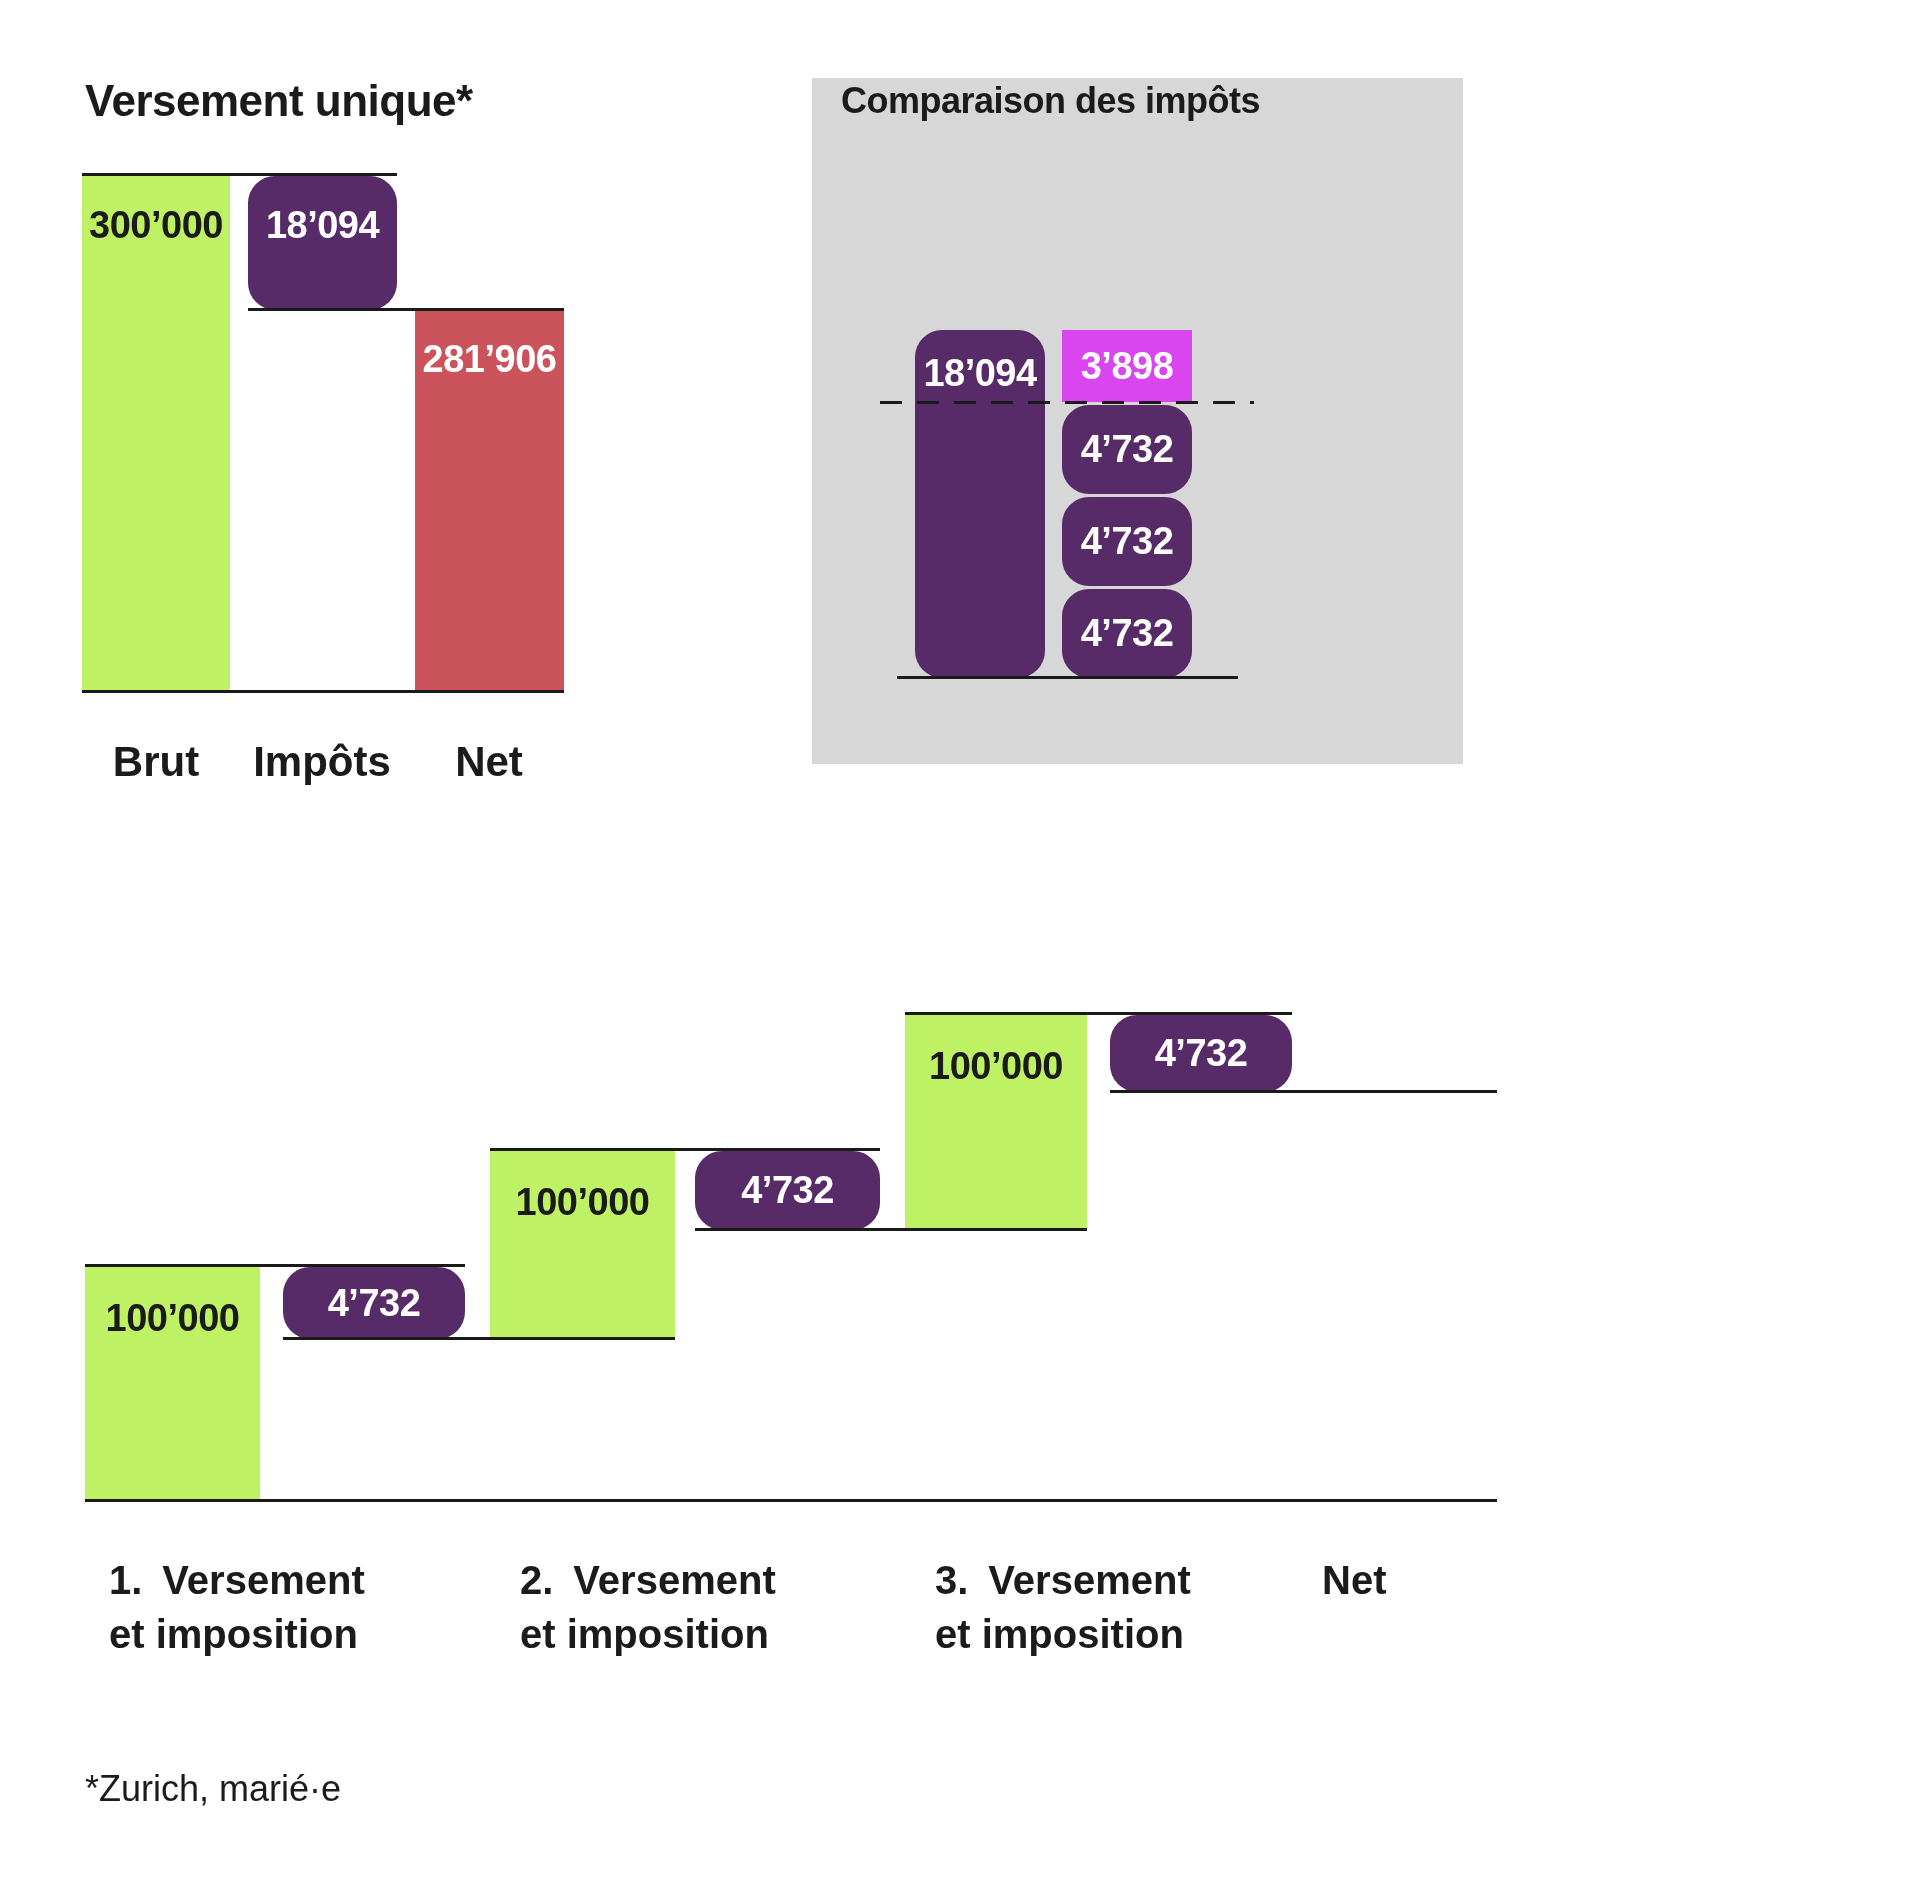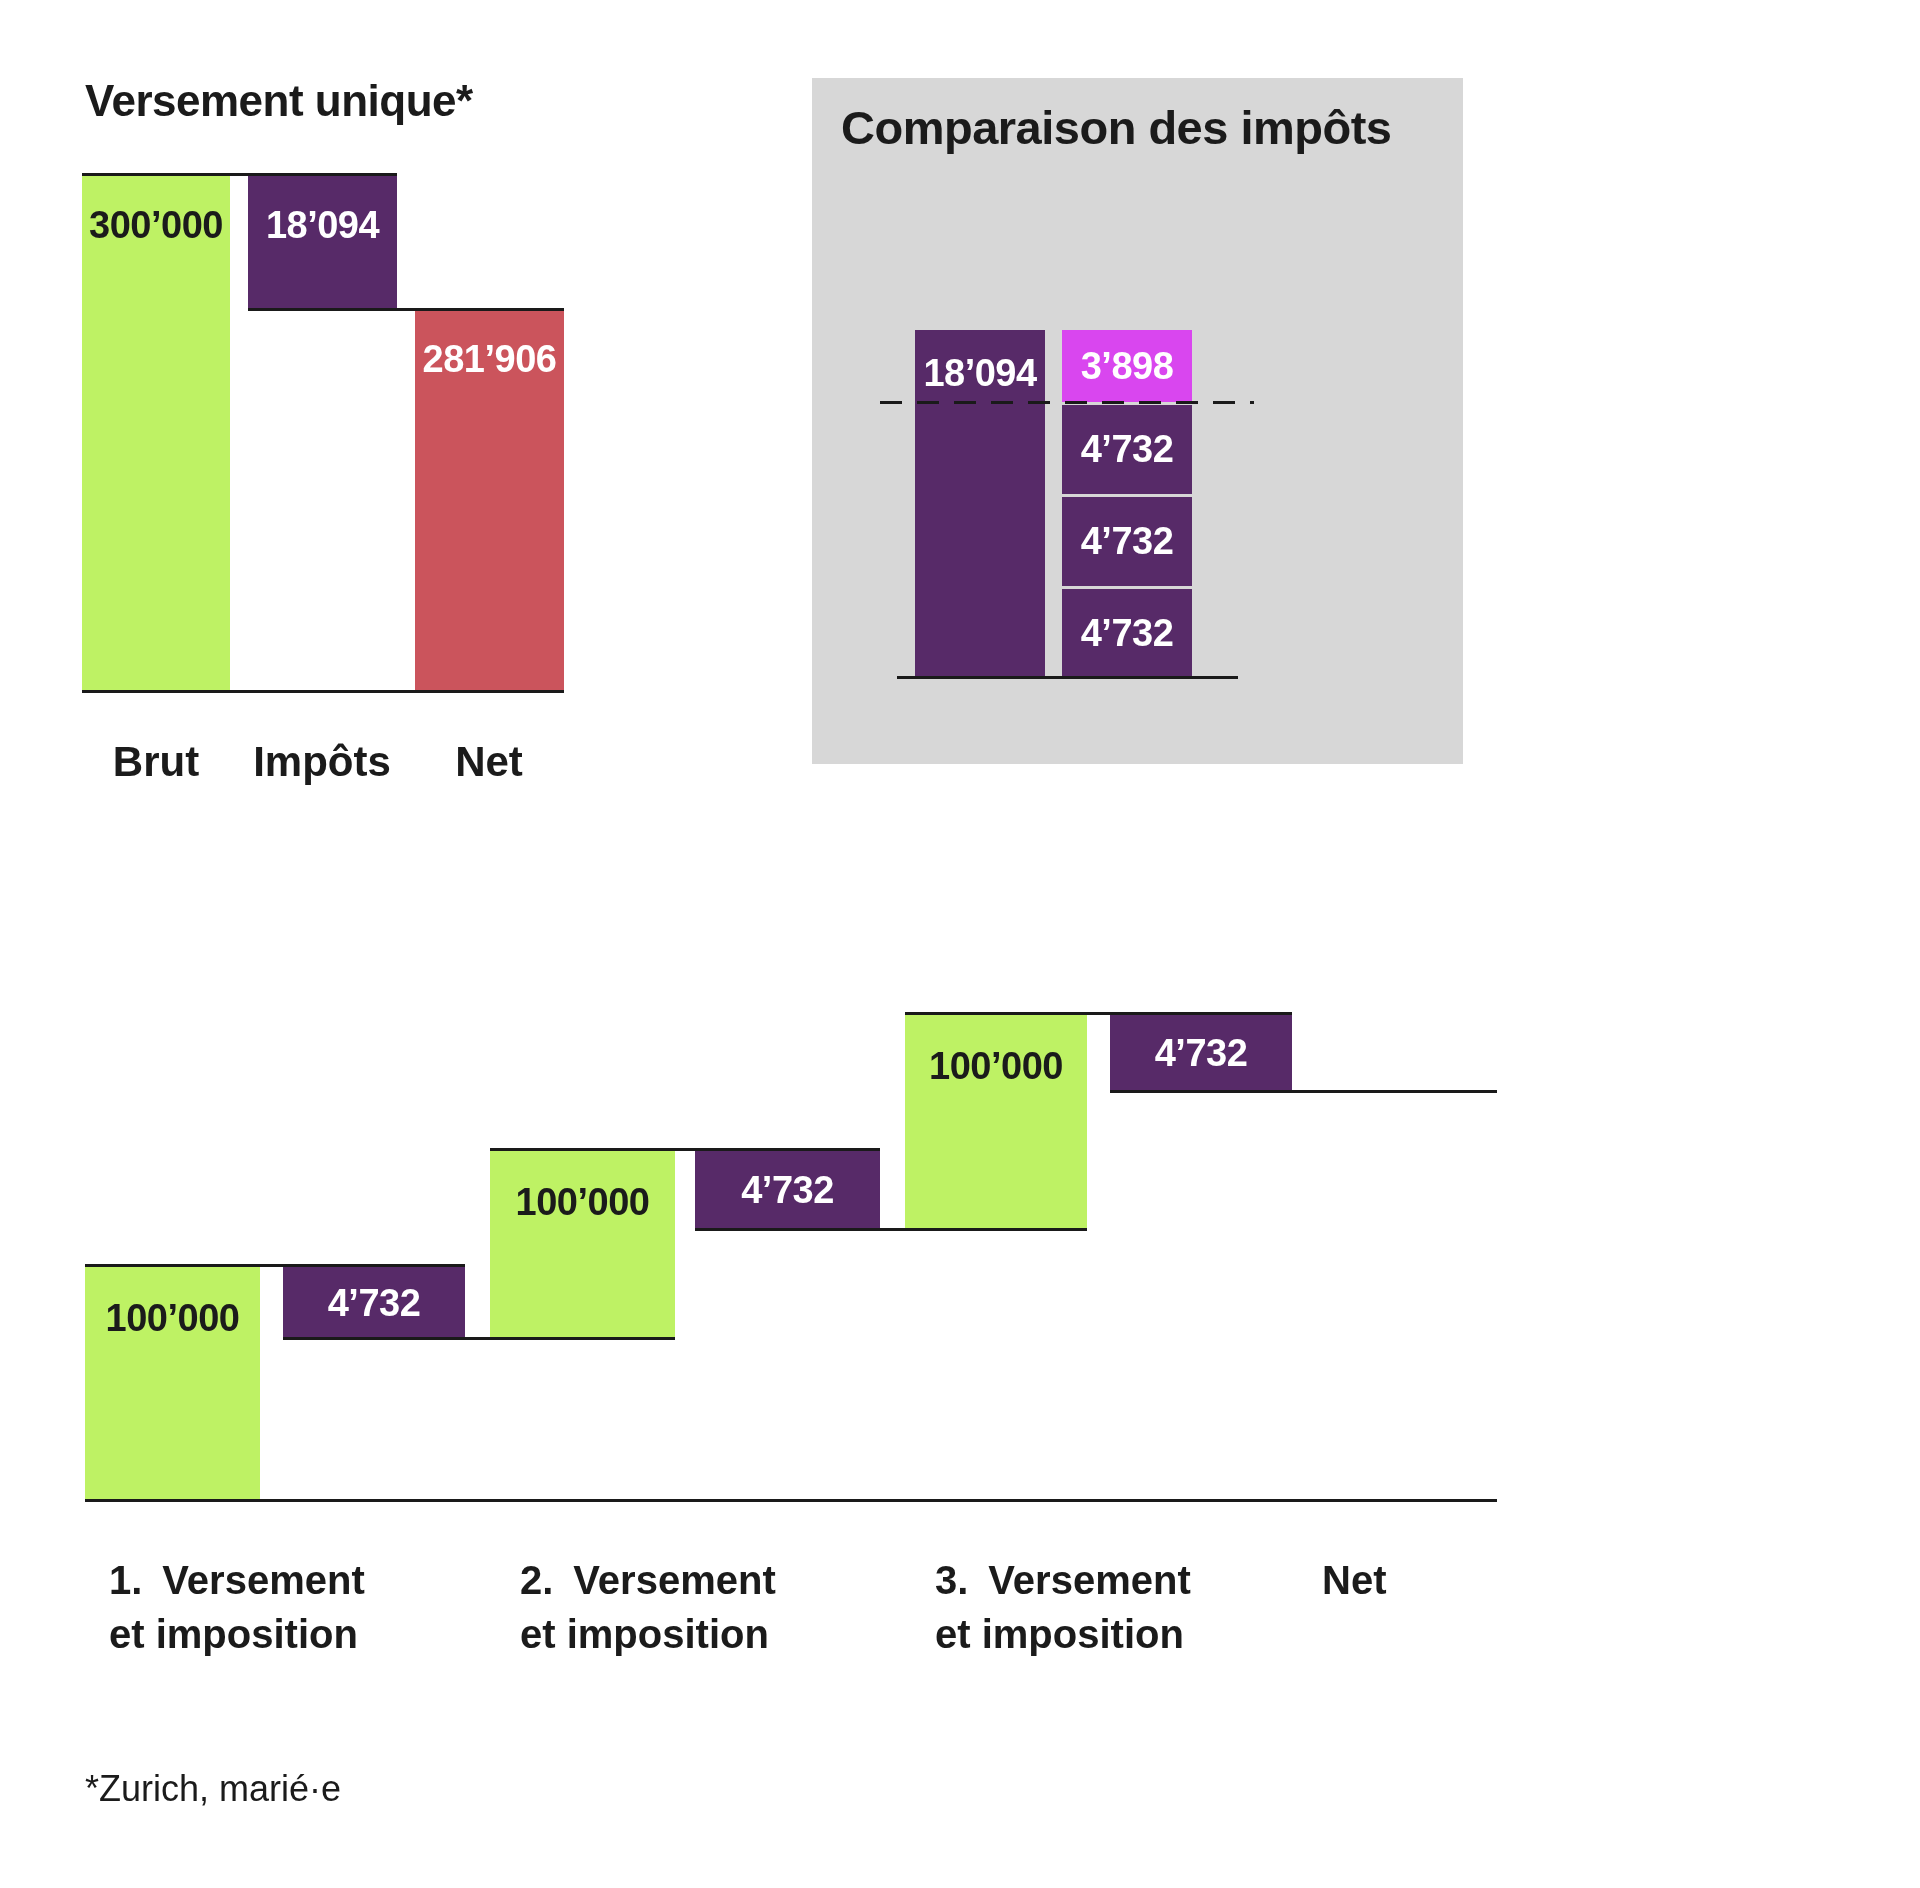--- a/index.html
+++ b/index.html
@@ -5,21 +5,21 @@
   html,body{margin:0;padding:0;background:#ffffff;}
   .canvas{
     position:relative;width:1676px;height:1888px;background:#ffffff;overflow:hidden;
     font-family:"Liberation Sans",sans-serif;color:#1b1b1b;
   }
   .title{position:absolute;font-weight:700;font-size:44px;letter-spacing:-0.5px;white-space:nowrap;}
   .panel{position:absolute;background:#d7d7d7;}
   .bar{position:absolute;display:flex;justify-content:center;box-sizing:border-box;}
   .bar.vcenter{align-items:center;}
   .beige{background:#bef264;}
-  .purple{background:#572a68;}
+  .purple{background:#572a68;border-radius:27px;}
   .red{background:#cb545c;}
   .teal{background:#d946ef;}
   .val{font-weight:700;font-size:38px;white-space:nowrap;letter-spacing:-0.5px;}
   .val.dark{color:#1b1b1b;}
   .val.light{color:#ffffff;}
   .pt28{padding-top:28px;}
   .pt30{padding-top:30px;text-align:right;}
   .hline{position:absolute;height:3px;background:#1a1a1a;}
   .dashline{position:absolute;height:3px;
     background:repeating-linear-gradient(90deg,#1a1a1a 0 22px,transparent 22px 37px);}
@@ -47,21 +47,21 @@
   <div class="hline" style="left:82px;top:173px;width:315px;"></div>
   <div class="hline" style="left:248px;top:308px;width:316px;"></div>
   <div class="hline" style="left:82px;top:690px;width:482px;"></div>
 
   <div class="axis" style="left:56px;top:738px;width:200px;">Brut</div>
   <div class="axis" style="left:222px;top:738px;width:200px;">Impôts</div>
   <div class="axis" style="left:389px;top:738px;width:200px;">Net</div>
 
   <div class="panel" style="left:812px;top:78px;width:651px;height:686px;"></div>
 
-  <div class="title" style="left:841px;top:100px;font-size:47px;">Comparaison des impôts</div>
+  <div class="title" style="left:841px;top:80px;font-size:36px;">Comparaison des impôts</div>
 
   <div class="bar purple" style="left:915px;top:330px;width:130px;height:348px;padding-top:22px;">
     <span class="val light">18’094</span>
   </div>
 
   <div class="bar teal vcenter" style="left:1062px;top:330px;width:130px;height:72px;">
     <span class="val light">3’898</span>
   </div>
   <div class="bar purple vcenter" style="left:1062px;top:405px;width:130px;height:89px;">
     <span class="val light">4’732</span>

